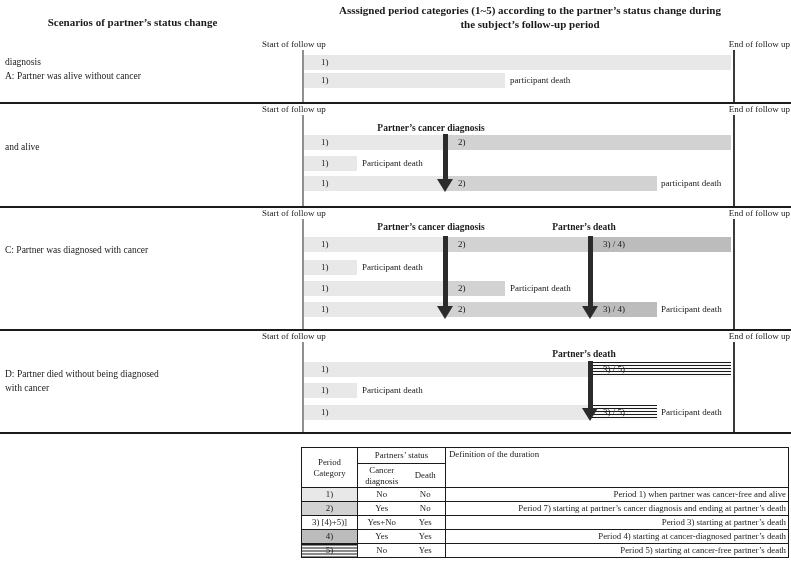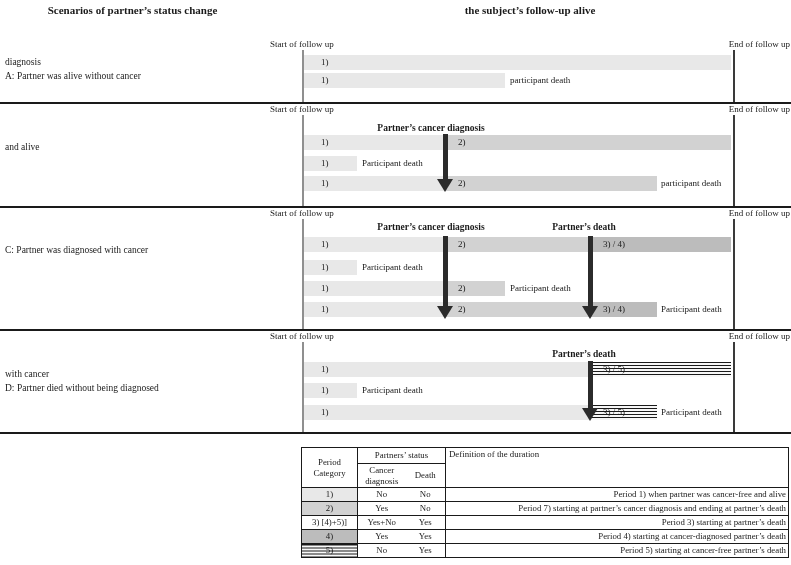--- a/index.html
+++ b/index.html
@@ -1,24 +1,24 @@
 <!DOCTYPE html>
 <html><head>
 <meta charset="utf-8">
 <style>
   html,body{margin:0;padding:0;background:#fff;}
   .fig{
     position:relative;width:791px;height:565px;background:#fff;
     font-family:"Liberation Serif","DejaVu Serif",serif;color:#1a1a1a;overflow:hidden;
   }
-  .title-left{position:absolute;left:0;top:4px;width:265px;text-align:center;
+  .title-left{position:absolute;left:0;top:16px;width:265px;text-align:center;
     font-weight:bold;font-size:11px;}
   .title-right{position:absolute;left:300px;top:3px;width:460px;text-align:center;
     font-weight:bold;font-size:11px;line-height:14px;}
-  .follow-start{position:absolute;left:270px;font-size:9px;white-space:nowrap;}
+  .follow-start{position:absolute;left:262px;font-size:9px;white-space:nowrap;}
   .follow-end{position:absolute;left:700px;width:90px;text-align:right;font-size:9px;white-space:nowrap;}
   .vline-start{position:absolute;left:302px;width:2px;background:#8f8f8f;}
   .vline-end{position:absolute;left:733px;width:1.5px;background:#3a3a3a;}
   .divider{position:absolute;left:0;width:791px;height:2px;background:#1a1a1a;}
   .scenario{position:absolute;left:5px;width:185px;font-size:9.5px;line-height:14px;}
   .seg{position:absolute;height:15px;font-size:9px;line-height:15px;white-space:nowrap;}
   .seg span{margin-left:13px;}
   .seg.first span{margin-left:17px;}
   .p1{background:#e8e8e8;}
   .p2{background:#d2d2d2;}
@@ -43,21 +43,22 @@
   .cat4{background:#bcbcbc;}
   .cat5{background:repeating-linear-gradient(180deg,#1a1a1a 0,#1a1a1a 0.8px,#fafafa 0.8px,#fafafa 3px);}
 </style>
 </head>
 <body>
 
 <div class="fig">
 
   <div class="title-left">Scenarios of partner’s status change</div>
   <div class="title-right">
-    <div>the subject’s follow-up alive</div>
+    <div>Asssigned period categories (1~5) according to the partner’s status change during</div>
+    <div>the subject’s follow-up period</div>
   </div>
 
   <div>
     <div class="scenario" style="top:55px;">
       <div>diagnosis</div>
       <div>A: Partner was alive without cancer</div>
     </div>
     <div class="follow-start" style="top:39px;">Start of follow up</div>
     <div class="follow-end" style="top:39px;">End of follow up</div>
     <div class="vline-start" style="top:50px;height:52px;"></div>
@@ -132,22 +133,22 @@
     </div>
     <div class="arrow" style="left:582px;top:236px;">
       <div class="shaft" style="height:70px;"></div>
       <div class="head"></div>
     </div>
   </div>
   <div class="divider" style="top:329px;"></div>
 
   <div>
     <div class="scenario" style="top:367px;">
+      <div>D: Partner died without being diagnosed</div>
       <div>with cancer</div>
-      <div>D: Partner died without being diagnosed</div>
     </div>
     <div class="follow-start" style="top:331px;">Start of follow up</div>
     <div class="follow-end" style="top:331px;">End of follow up</div>
     <div class="vline-start" style="top:342px;height:90px;"></div>
     <div class="vline-end" style="top:342px;height:90px;"></div>
 
     <div class="event-label" style="left:584px;top:349px;">Partner’s death</div>
 
     <div class="seg p1 first" style="left:304px;top:362px;width:286px;"><span>1)</span></div>
     <div class="seg p-striped" style="left:590px;top:362px;width:141px;"><span>3) / 5)</span></div>

